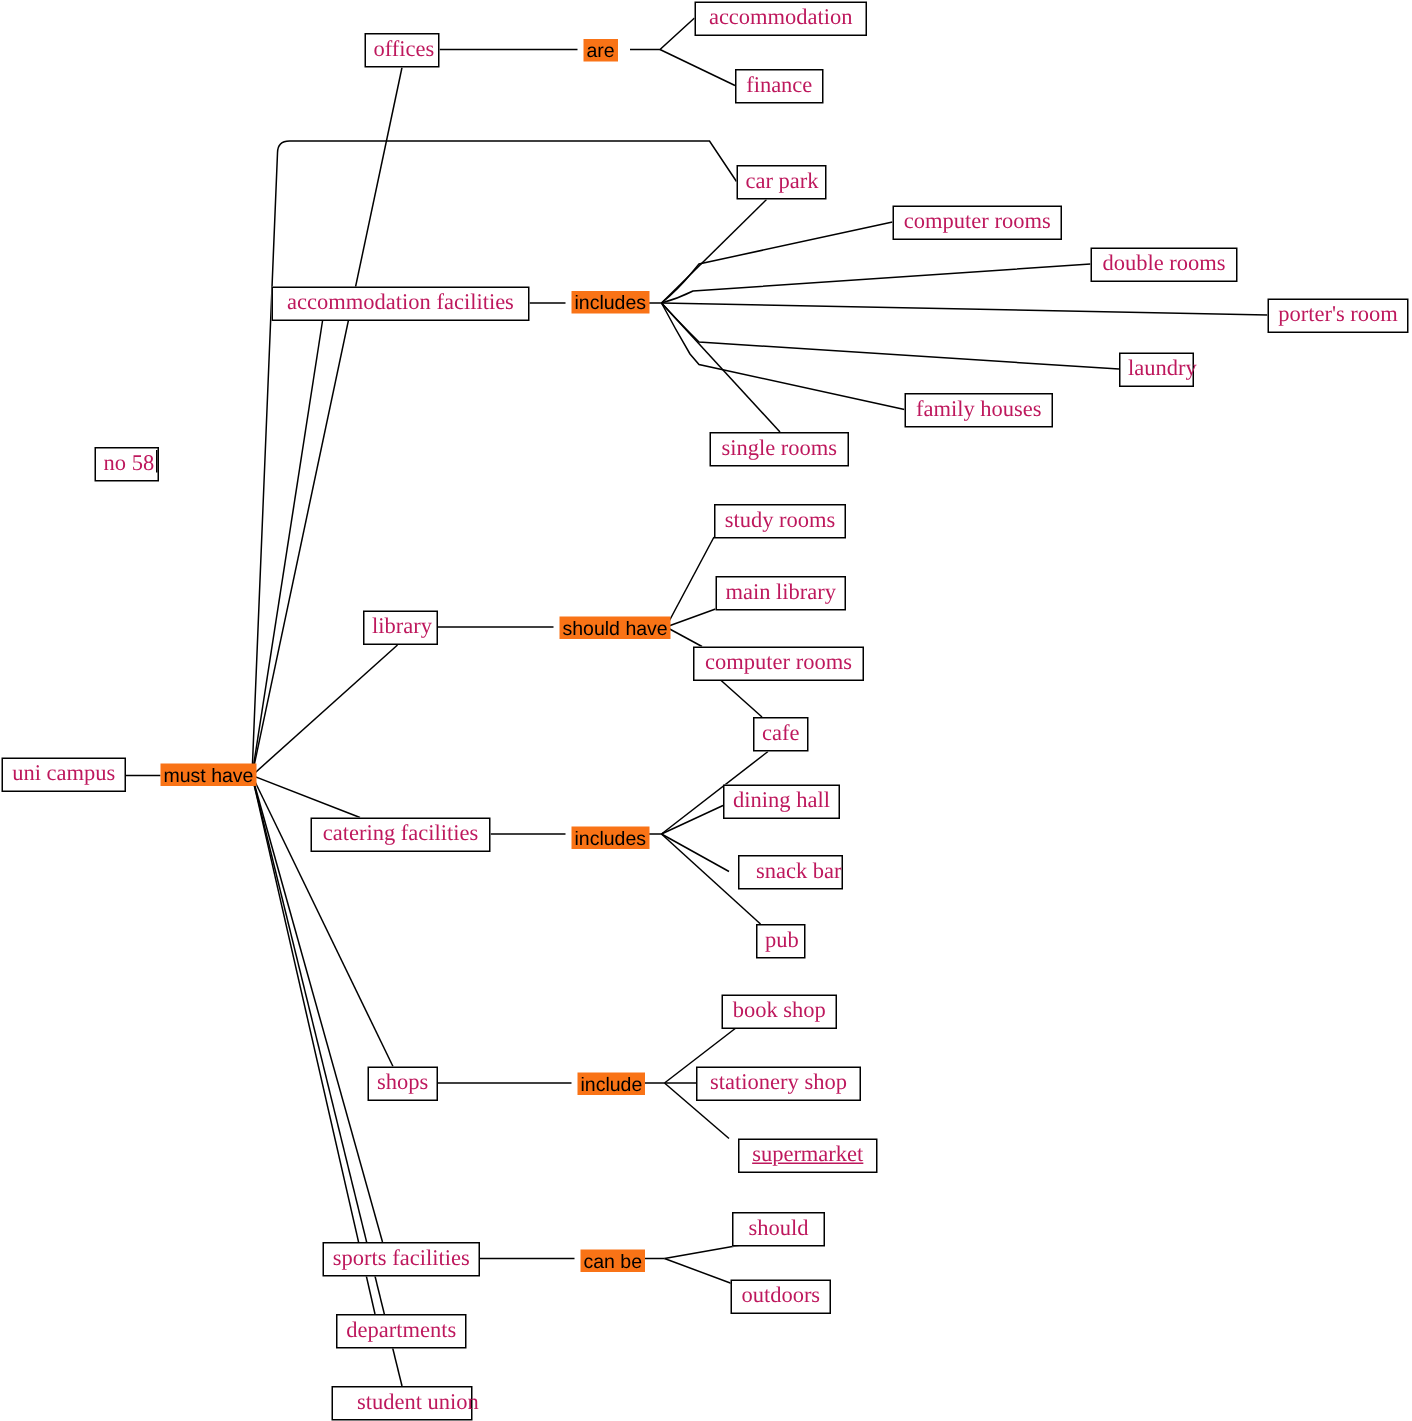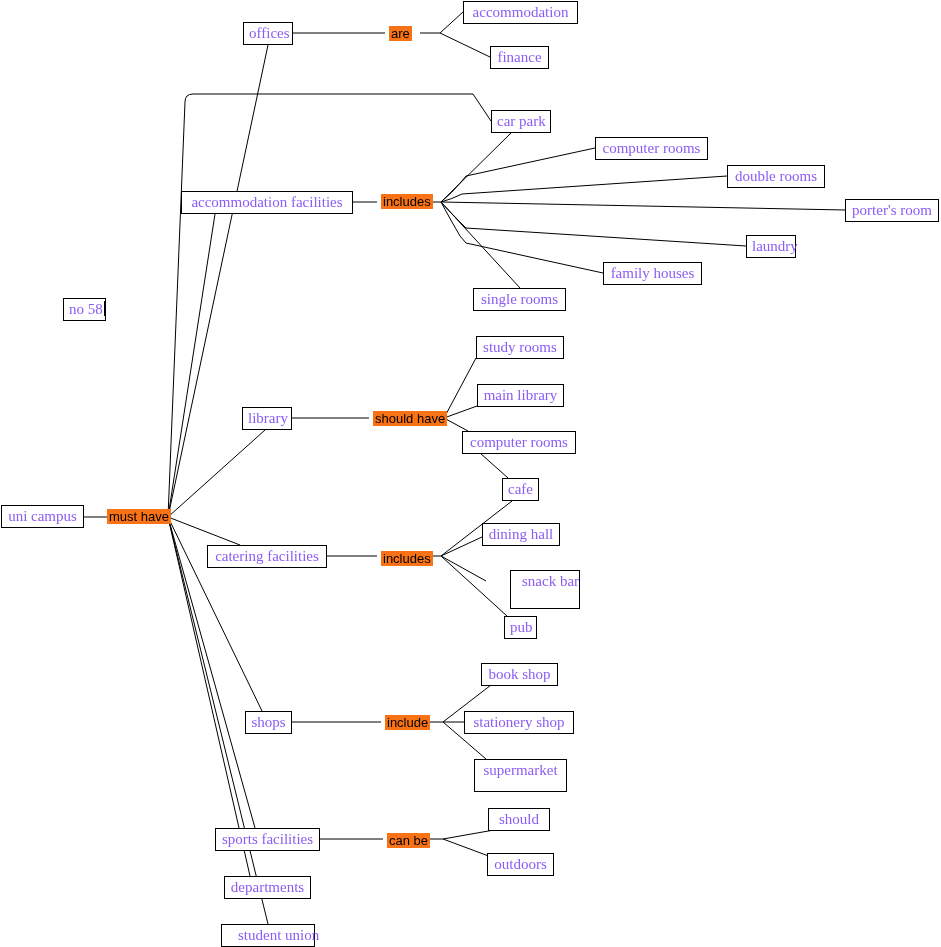--- a/index.html
+++ b/index.html
@@ -29,21 +29,21 @@
     pointer-events: none;
   }
   .node {
     position: absolute;
     box-sizing: border-box;
     border: 1px solid #000000;
     background: #ffffff;
     font-family: "Liberation Serif", serif;
     font-size: 15px;
     line-height: 21px;
-    color: #8b5cf6;
+    color: #be185d;
     white-space: nowrap;
     text-align: center;
     padding: 0 5px;
     height: 23px;
   }
   .node.cursor::after {
     content: "";
     display: inline-block;
     width: 1px;
     height: 15px;
@@ -127,26 +127,26 @@
       <div class="node" style="left: 746px; top: 235px; width: 50px; height: 23px;">laundry</div>
       <div class="node" style="left: 603px; top: 262px; width: 99px; height: 23px;">family houses</div>
       <div class="node" style="left: 473px; top: 288px; width: 93px; height: 23px;">single rooms</div>
       <div class="node" style="left: 242px; top: 407px; width: 50px; height: 23px;">library</div>
       <div class="node" style="left: 476px; top: 336px; width: 88px; height: 23px;">study rooms</div>
       <div class="node" style="left: 477px; top: 384px; width: 87px; height: 23px;">main library</div>
       <div class="node" style="left: 462px; top: 431px; width: 114px; height: 23px;">computer rooms</div>
       <div class="node" style="left: 502px; top: 478px; width: 37px; height: 23px;">cafe</div>
       <div class="node" style="left: 207px; top: 545px; width: 120px; height: 23px;">catering facilities</div>
       <div class="node" style="left: 482px; top: 523px; width: 78px; height: 23px;">dining hall</div>
-      <div class="node" style="left: 510px; top: 570px; width: 70px; height: 39px; padding-left: 11px;">snack bar</div>
+      <div class="node" style="left: 492px; top: 570px; width: 70px; height: 23px; padding-left: 11px;">snack bar</div>
       <div class="node" style="left: 504px; top: 616px; width: 33px; height: 23px;">pub</div>
       <div class="node" style="left: 245px; top: 711px; width: 47px; height: 23px;">shops</div>
       <div class="node" style="left: 481px; top: 663px; width: 77px; height: 23px;">book shop</div>
       <div class="node" style="left: 464px; top: 711px; width: 110px; height: 23px;">stationery shop</div>
-      <div class="node" style="left: 474px; top: 759px; width: 93px; height: 33px;">supermarket</div>
+      <div class="node" style="left: 492px; top: 759px; width: 93px; height: 23px; text-decoration: underline;">supermarket</div>
       <div class="node" style="left: 215px; top: 828px; width: 105px; height: 23px;">sports facilities</div>
       <div class="node" style="left: 488px; top: 808px; width: 62px; height: 23px;">should</div>
       <div class="node" style="left: 487px; top: 853px; width: 67px; height: 23px;">outdoors</div>
       <div class="node" style="left: 224px; top: 876px; width: 87px; height: 23px;">departments</div>
       <div class="node" style="left: 221px; top: 924px; width: 94px; height: 23px; padding-left: 16px;">student union</div>
     </div>
   <div id="relation-layer">
       <div class="reltext" style="left: 107px; top: 509px;">must have</div>
       <div class="reltext" style="left: 389px; top: 26px;">are</div>
       <div class="reltext" style="left: 381px; top: 194px;">includes</div>

